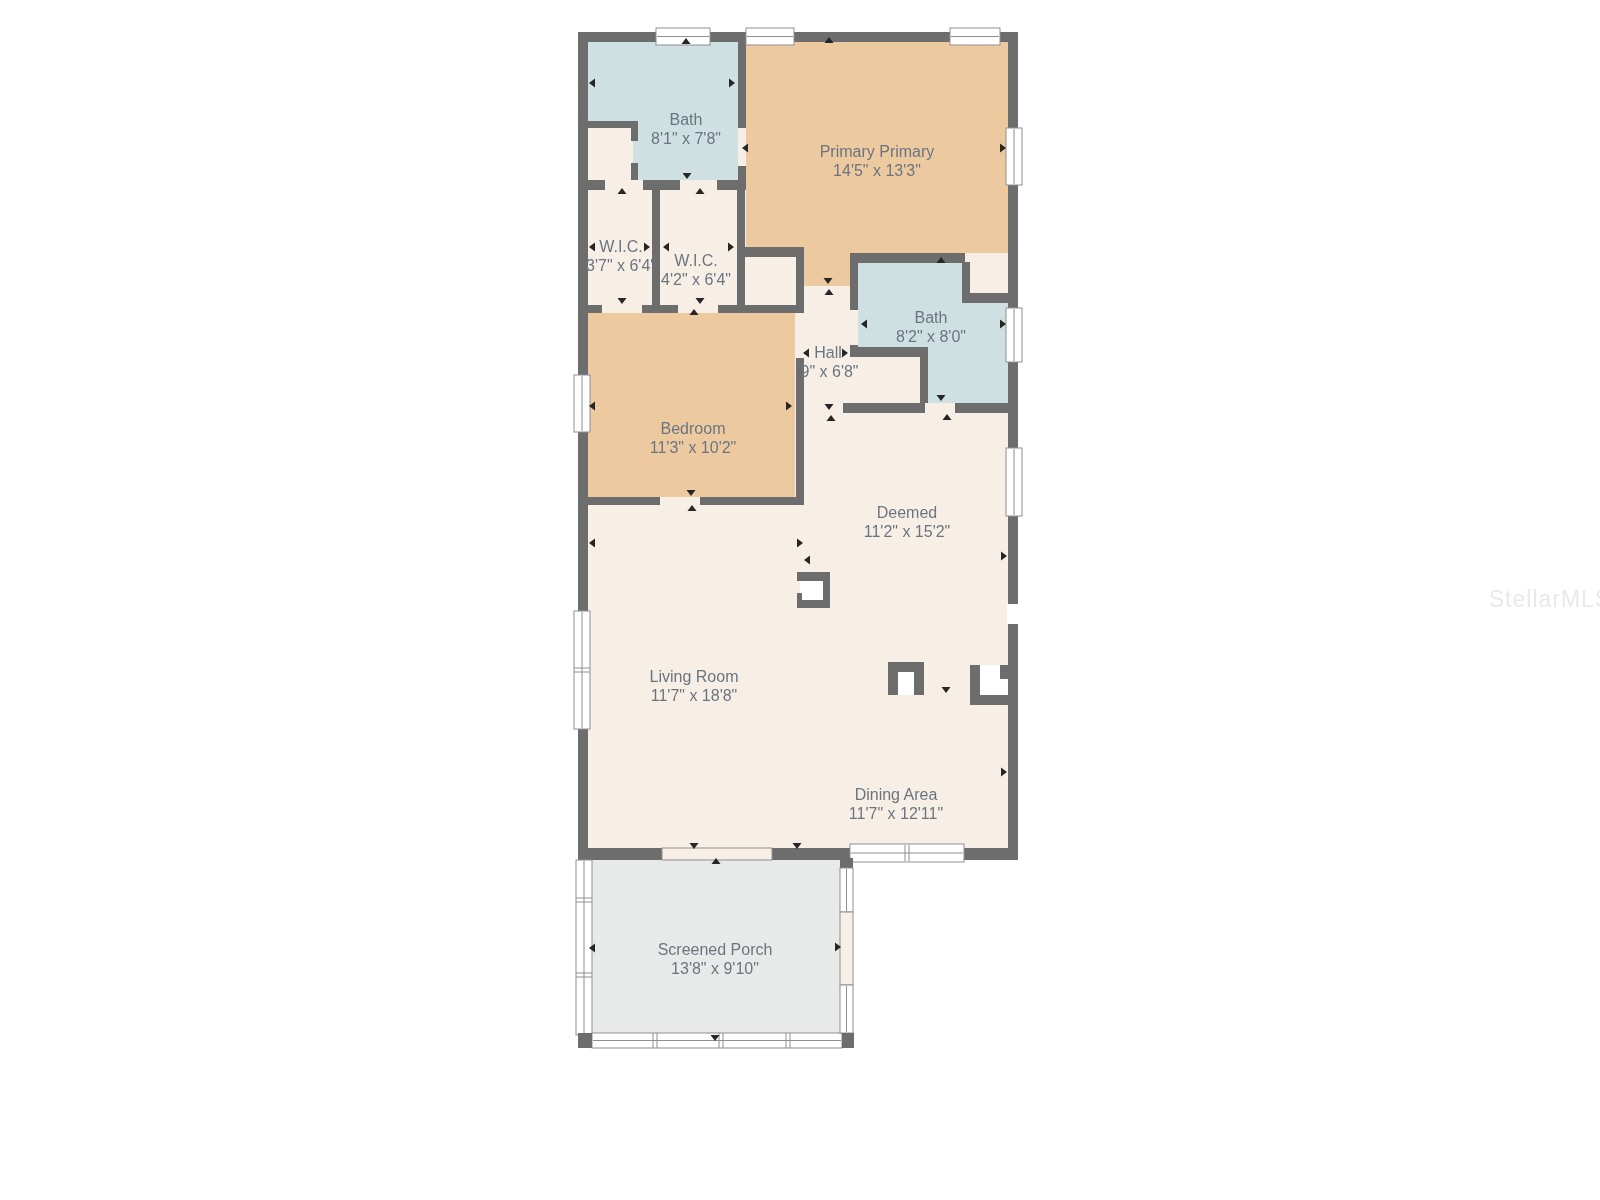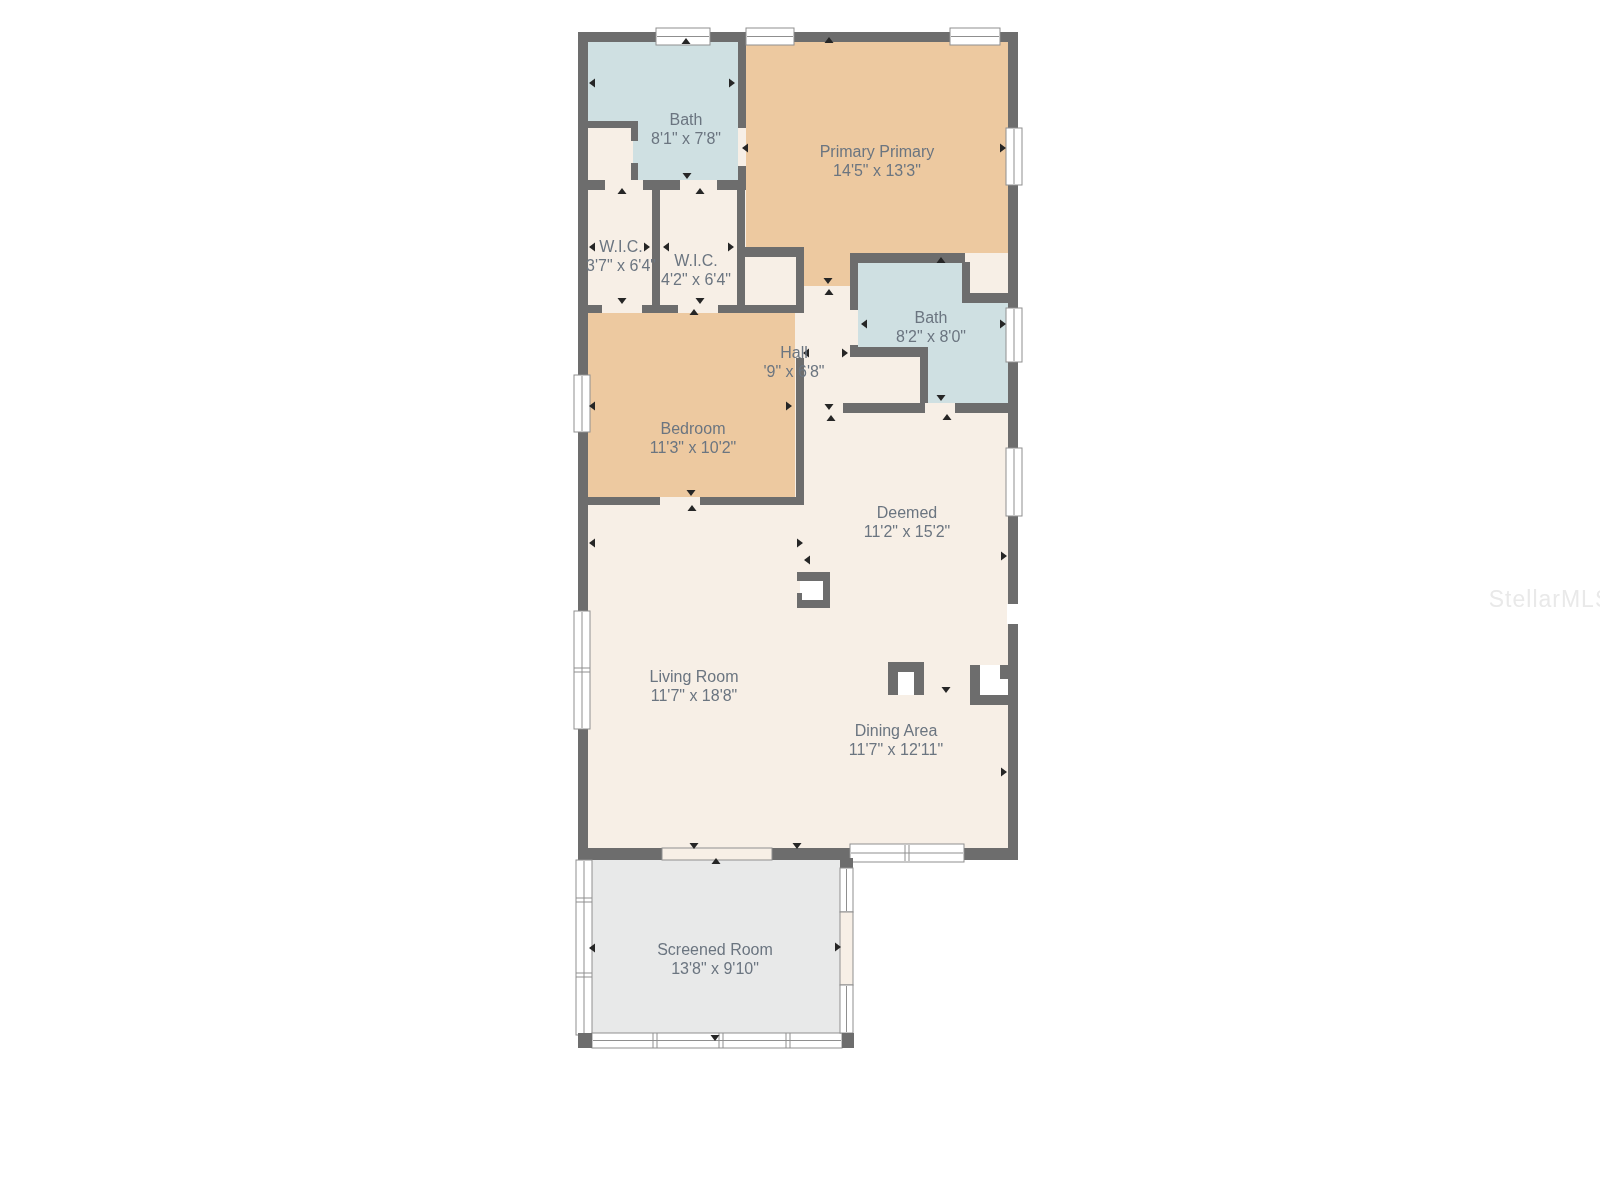--- a/index.html
+++ b/index.html
@@ -233,39 +233,39 @@
     <div>3'7" x 6'4"</div>
   </div>
   <div class="room-label" style="left:696px;top:270px">
     <div>W.I.C.</div>
     <div>4'2" x 6'4"</div>
   </div>
   <div class="room-label" style="left:931px;top:327px">
     <div>Bath</div>
     <div>8'2" x 8'0"</div>
   </div>
-  <div class="room-label" style="left:794px;top:362px">
+  <div class="room-label" style="left:828px;top:362px">
     <div>Hall</div>
     <div>'9" x 6'8"</div>
   </div>
   <div class="room-label" style="left:693px;top:438px">
     <div>Bedroom</div>
     <div>11'3" x 10'2"</div>
   </div>
   <div class="room-label" style="left:907px;top:522px">
     <div>Deemed</div>
     <div>11'2" x 15'2"</div>
   </div>
   <div class="room-label" style="left:694px;top:686px">
     <div>Living Room</div>
     <div>11'7" x 18'8"</div>
   </div>
-  <div class="room-label" style="left:896px;top:740px">
+  <div class="room-label" style="left:896px;top:804px">
     <div>Dining Area</div>
     <div>11'7" x 12'11"</div>
   </div>
   <div class="room-label" style="left:715px;top:959px">
-    <div>Screened Room</div>
+    <div>Screened Porch</div>
     <div>13'8" x 9'10"</div>
   </div>
 
   <div class="watermark" style="left:1550px;top:599px">StellarMLS</div>
 </div>
 
 </body></html>

